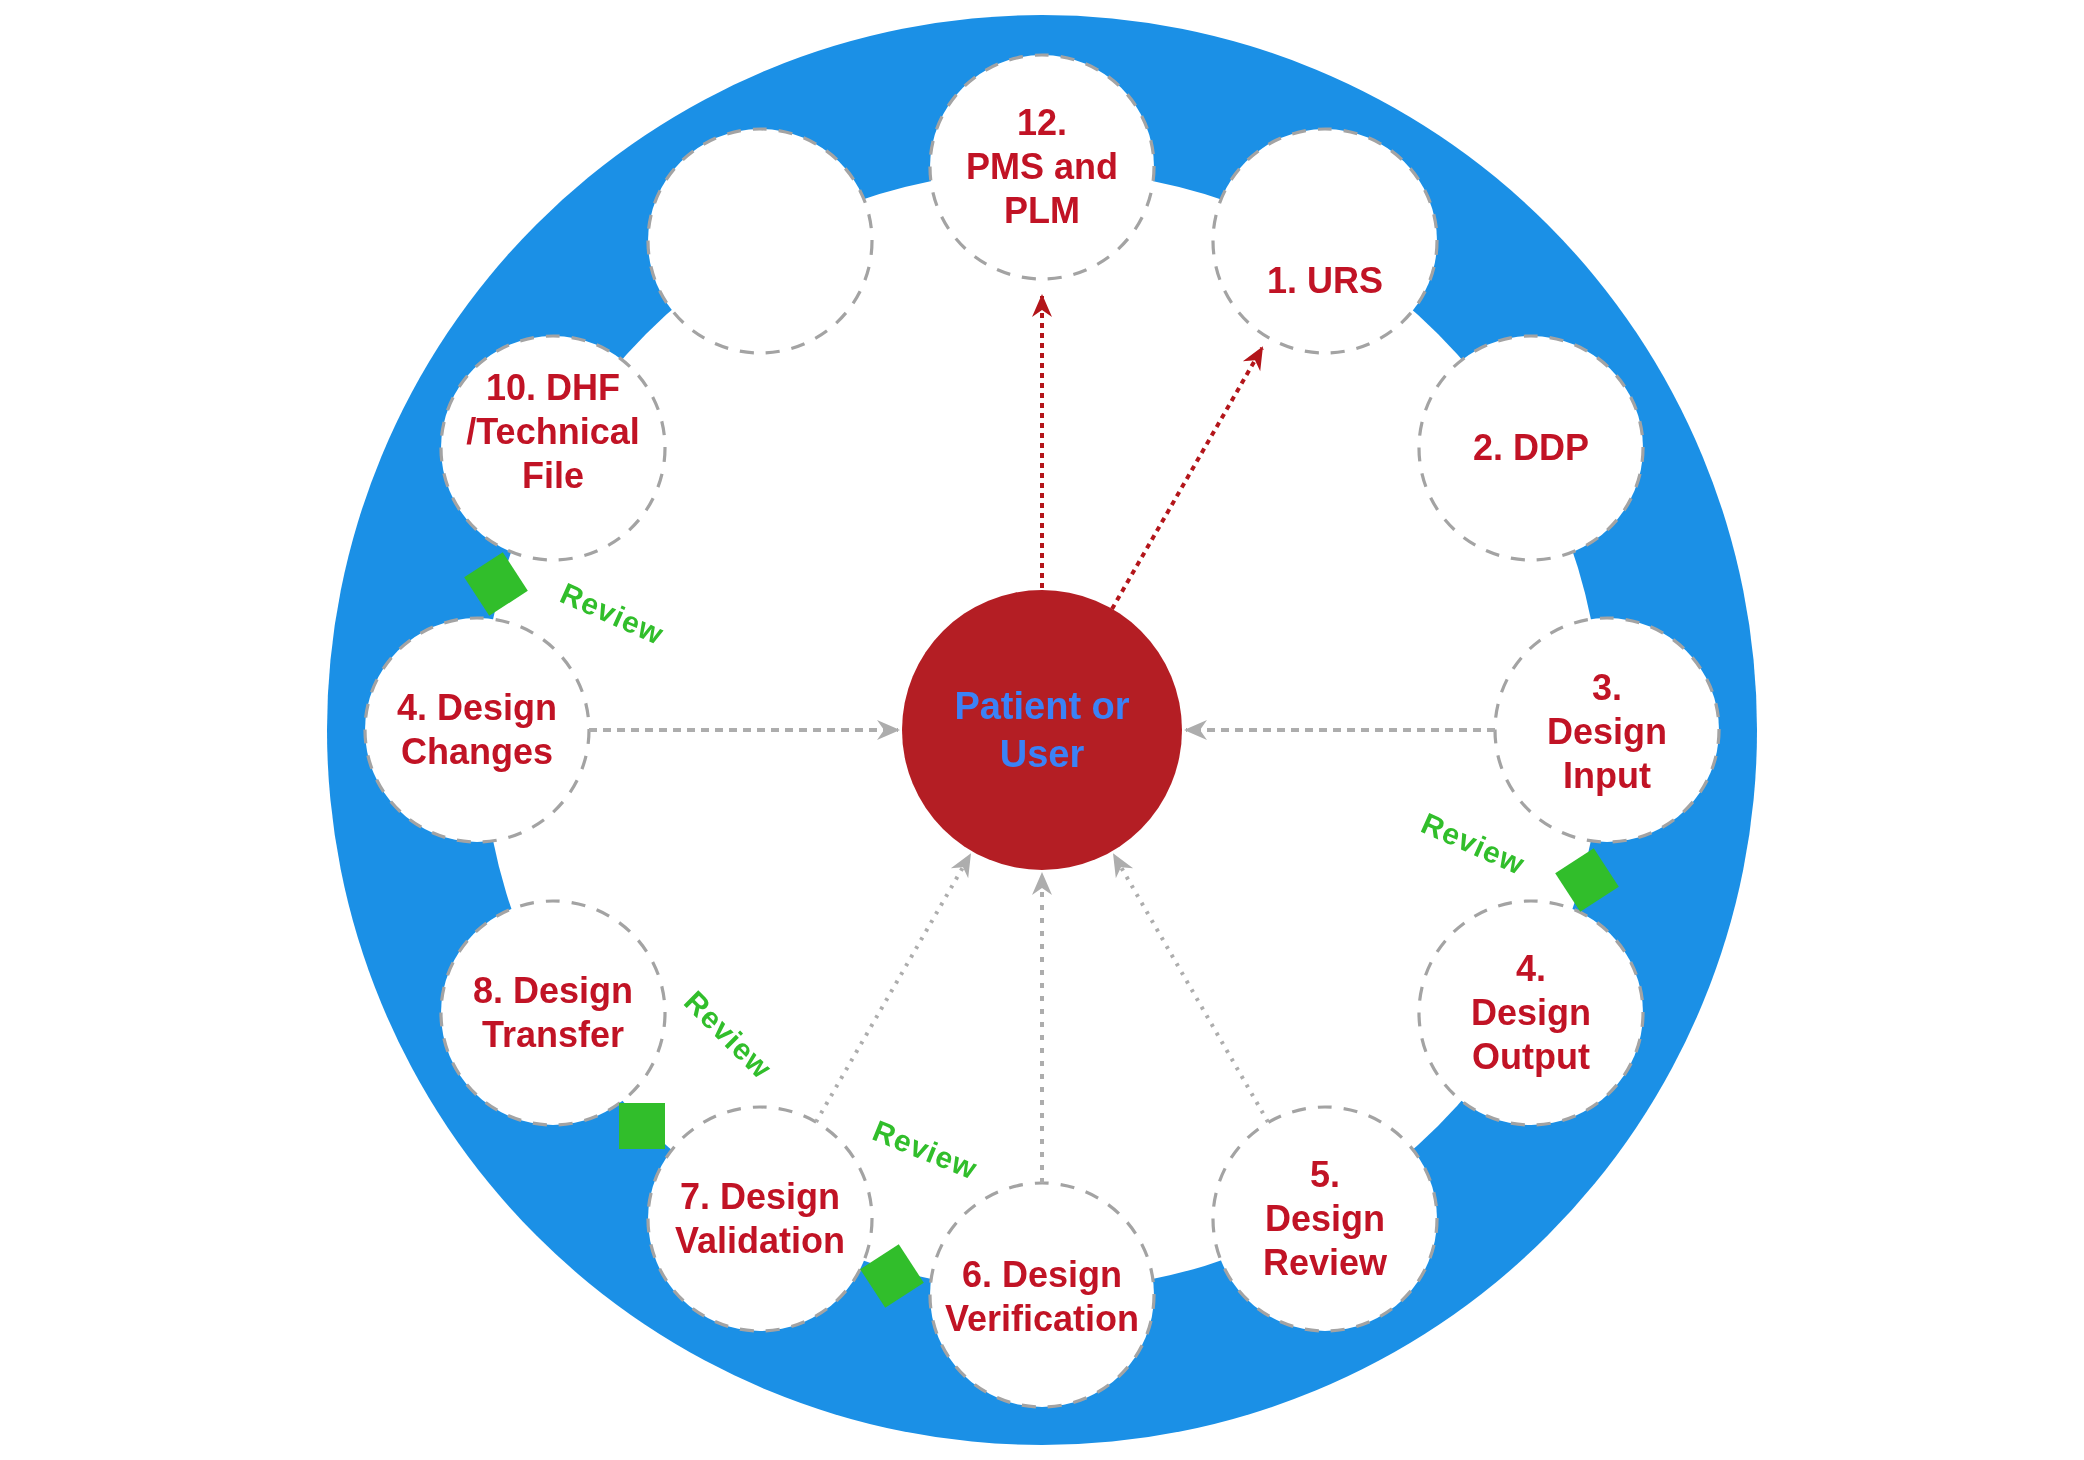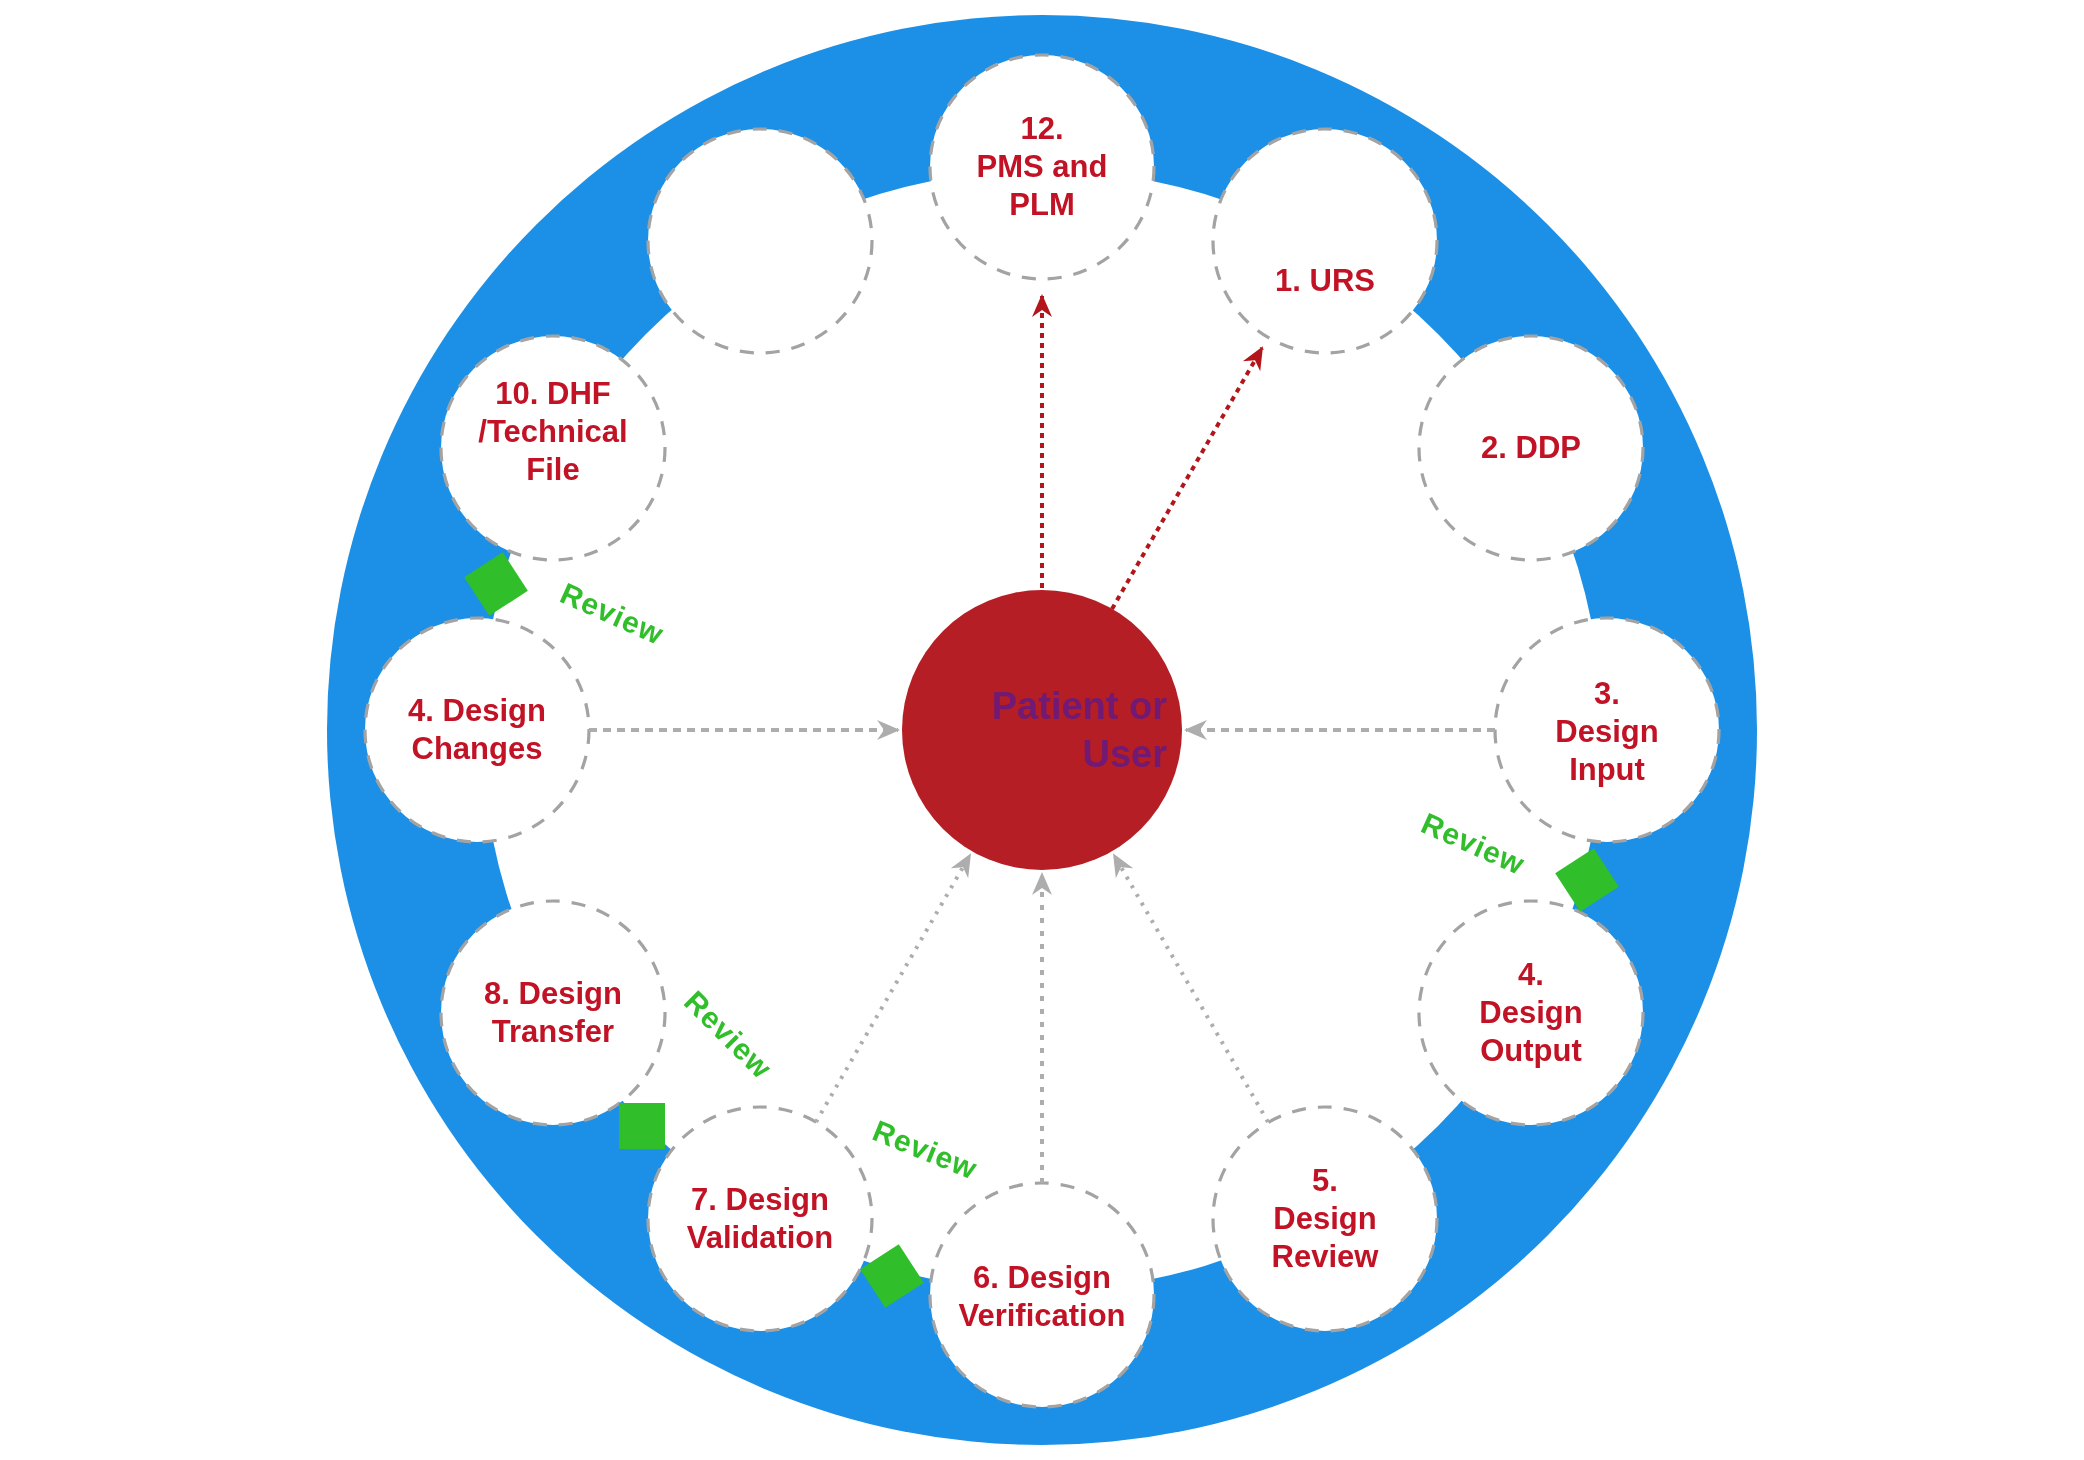--- a/index.html
+++ b/index.html
@@ -11,35 +11,35 @@
     background:#ffffff;
   }
   .layer{position:absolute;left:0;top:0;}
   .lbl{
     position:absolute;
     transform:translate(-50%,-50%);
     width:215px;
     text-align:center;
     white-space:pre-line;
     font-weight:700;
-    font-size:31px;
+    font-size:36px;
     line-height:1.22;
     color:#C11325;
     pointer-events:none;
   }
   .center-lbl{
     position:absolute;
     transform:translate(-50%,-50%);
     width:250px;
-    text-align:right;
+    text-align:center;
     white-space:pre-line;
     font-weight:700;
     font-size:38px;
     line-height:1.25;
-    color:#701a75;
+    color:#3b82f6;
   }
   .review{
     position:absolute;
     font-weight:700;
     font-size:30px;
     color:#31BE2B;
     white-space:nowrap;
     letter-spacing:1px;
   }
   

